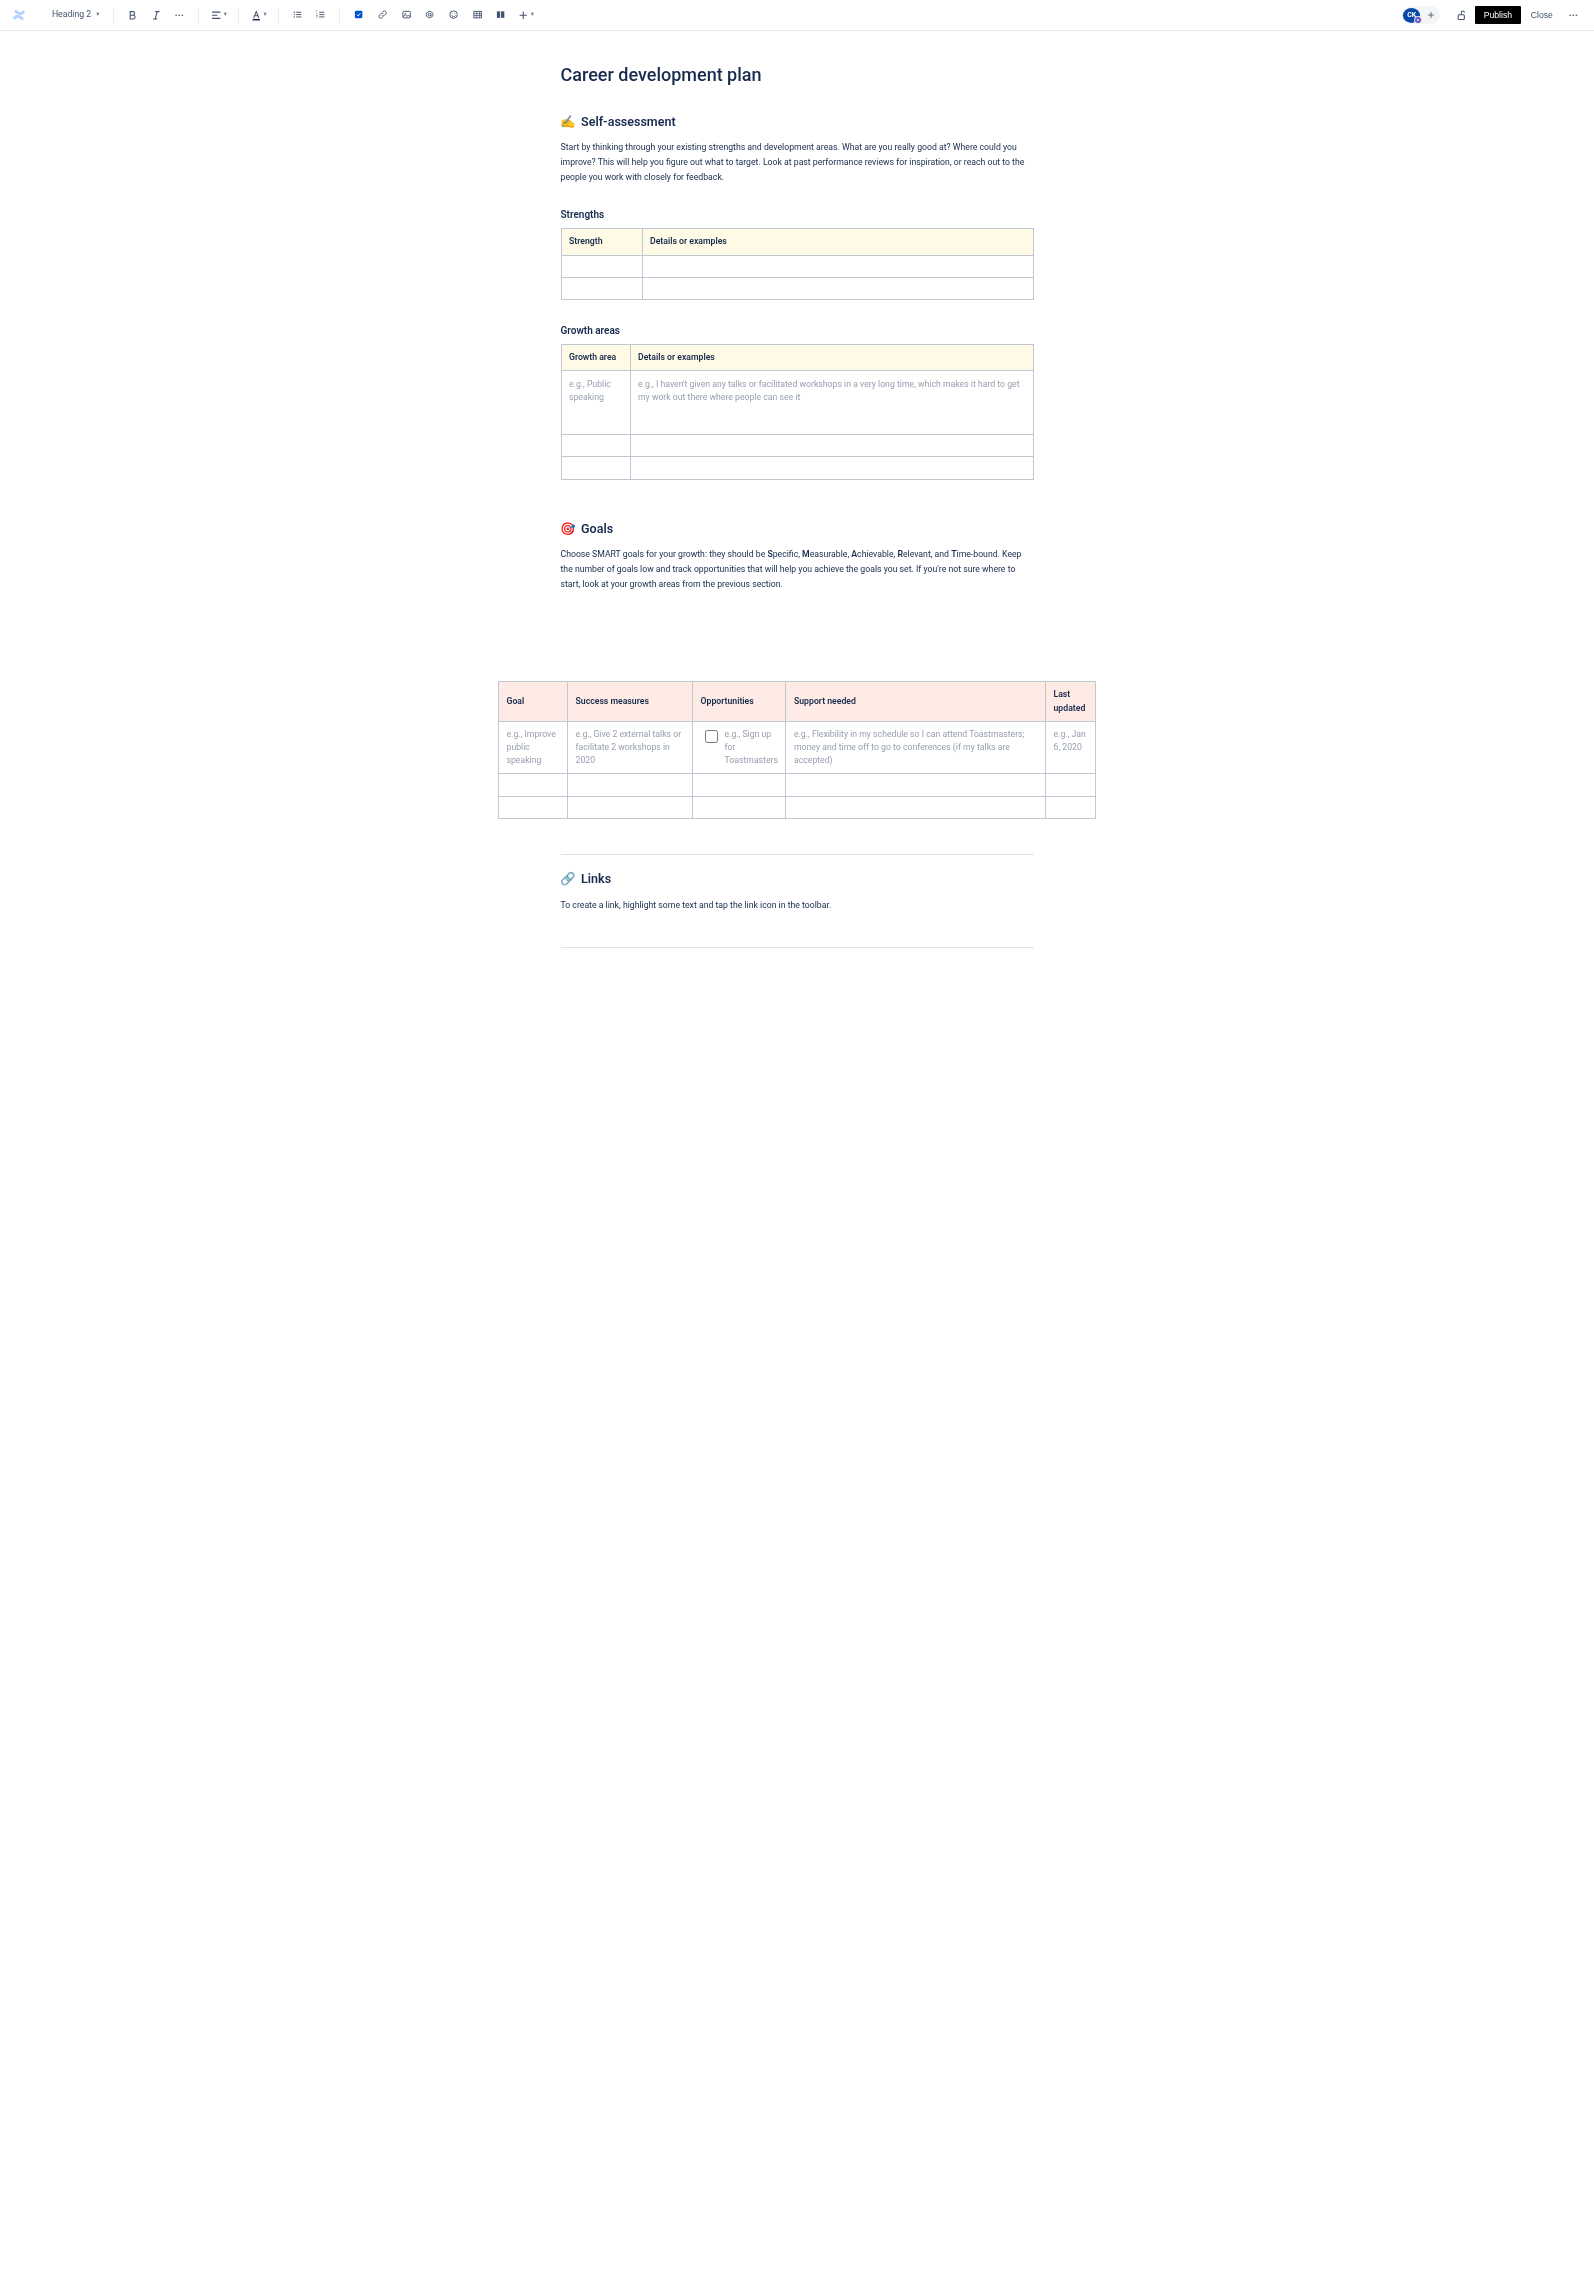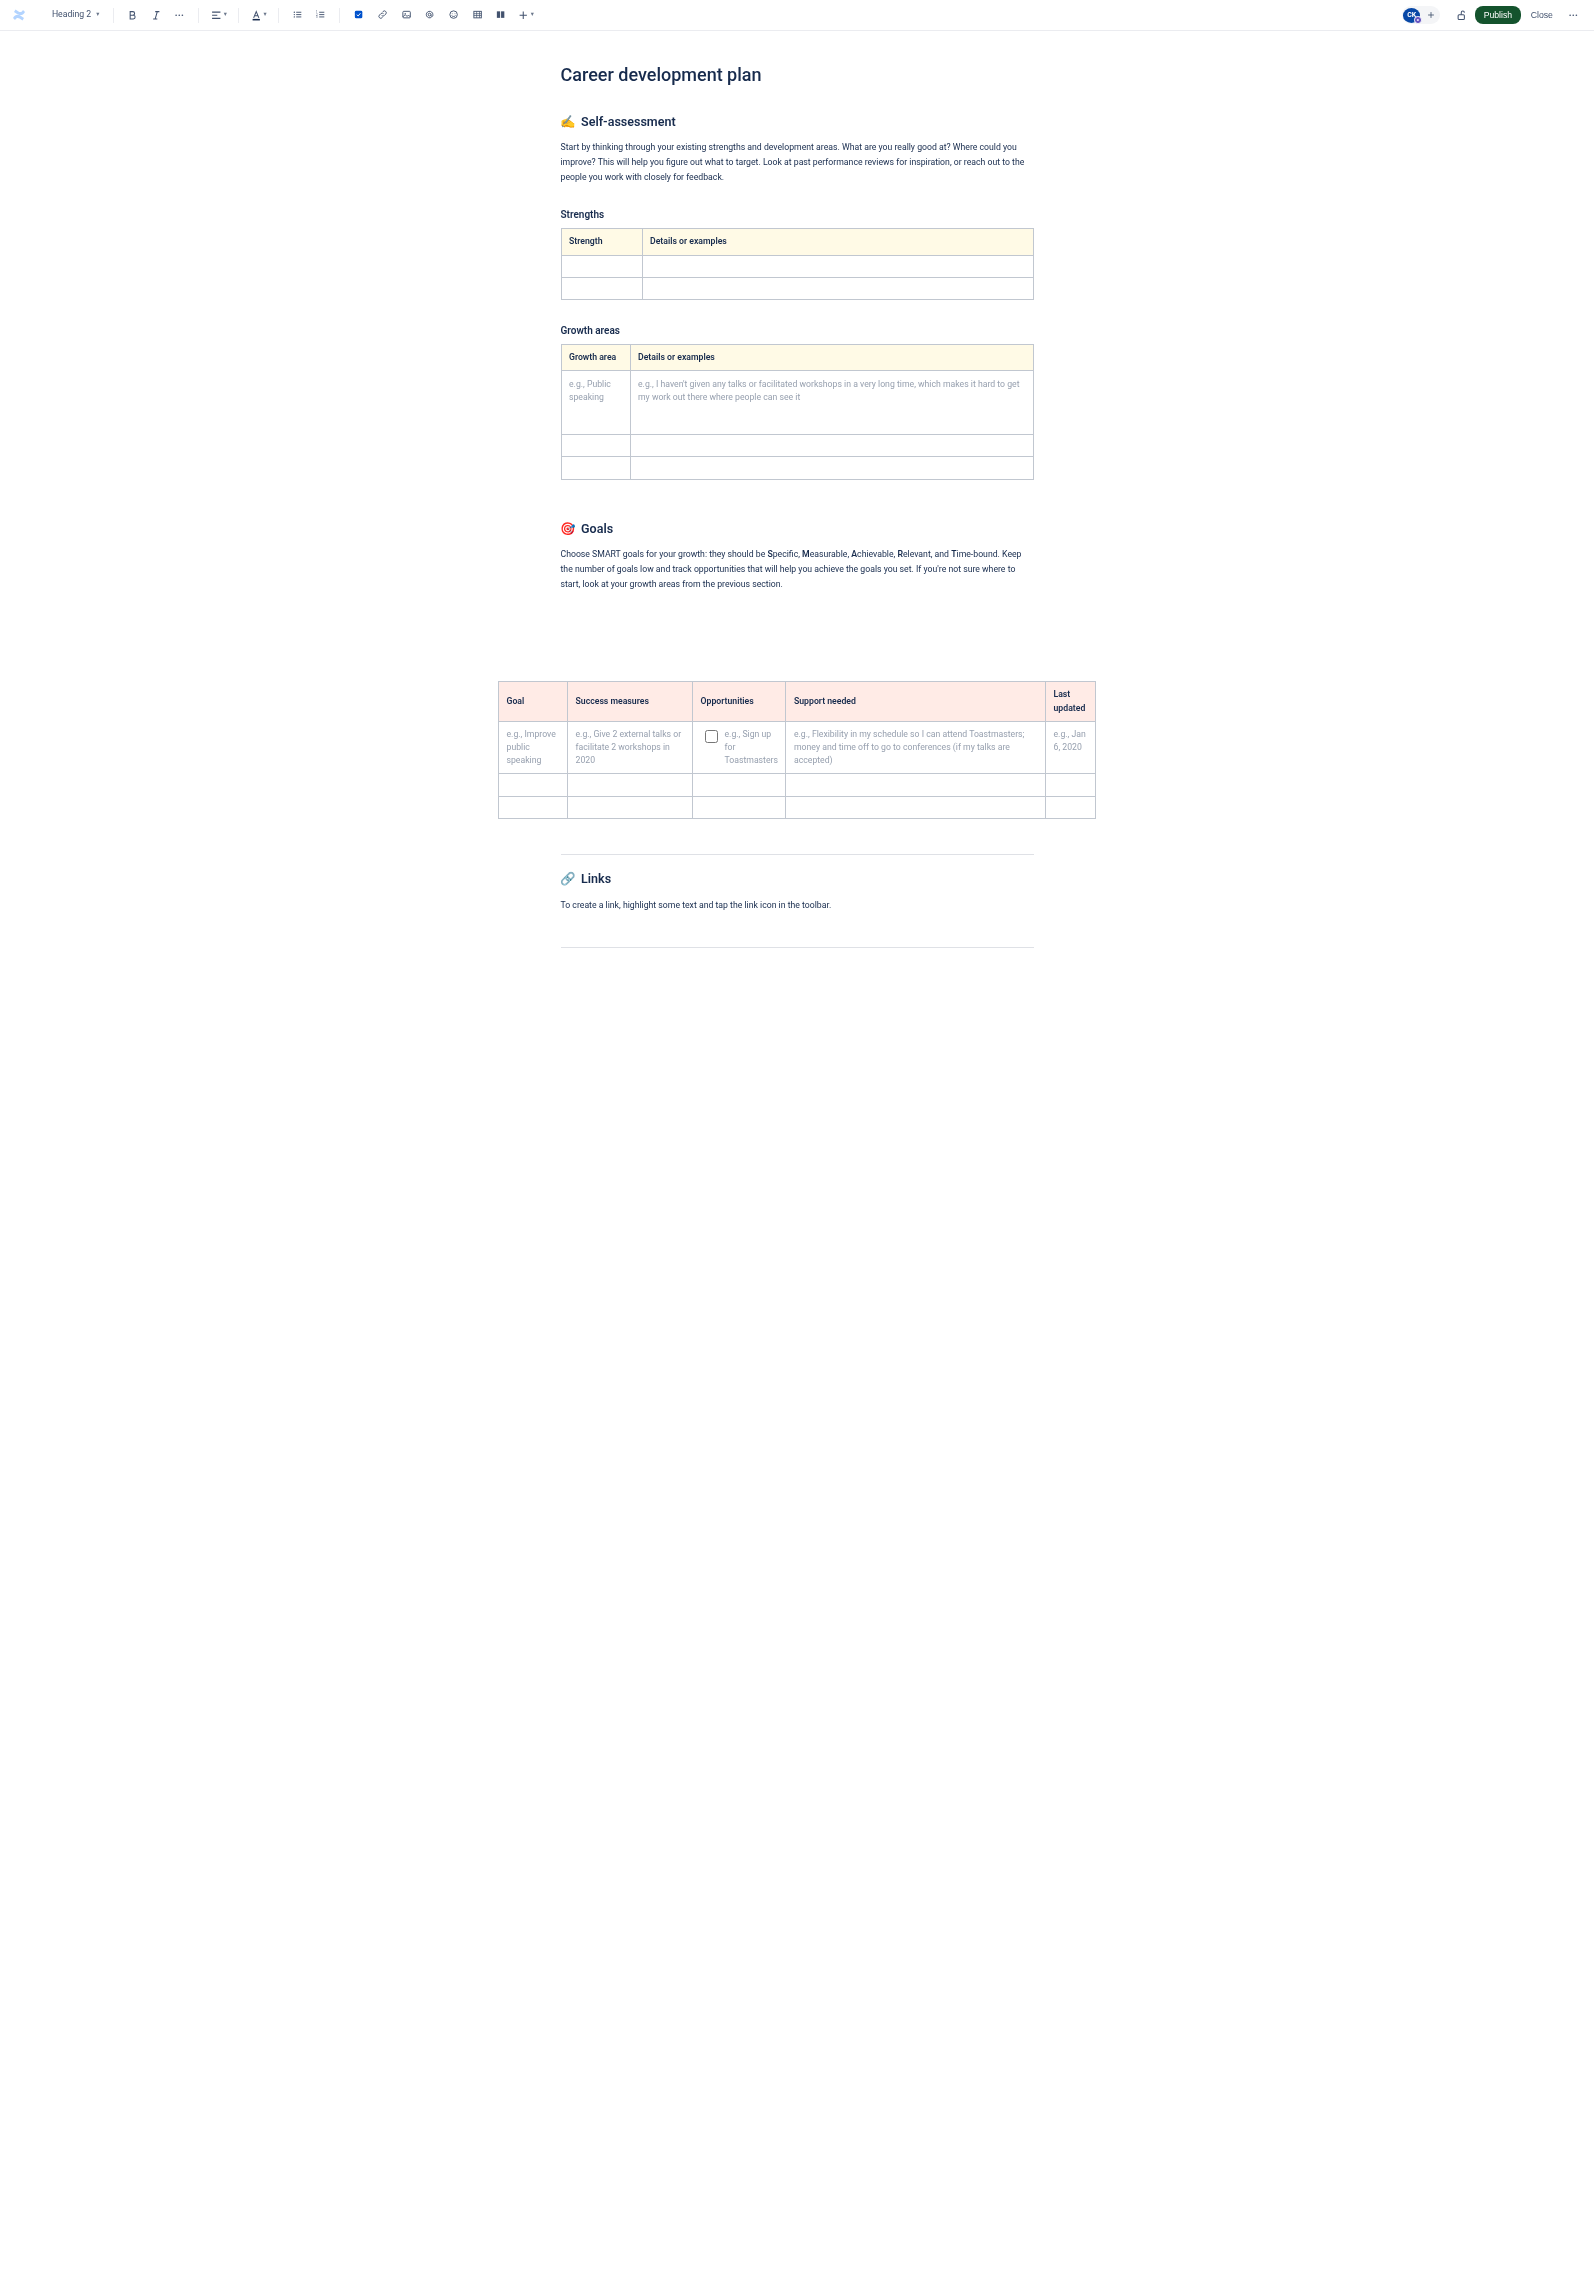--- a/index.html
+++ b/index.html
@@ -86,22 +86,22 @@
     font-size:4.4px; color:#fff;
     display:flex; align-items:center; justify-content:center;
   }
   .avatar-add {
     width:16px; height:16px; border-radius:50%;
     display:flex; align-items:center; justify-content:center;
     color:#42526e;
   }
 
   .publish-btn {
-    background:#14532d; color:#fff;
-    border:none; border-radius:8px;
+    background:#000000; color:#fff;
+    border:none; border-radius:1px;
     padding: 3.7px 8.7px;
     font-size:8.7px;
     cursor:pointer;
   }
   .close-btn {
     background:none; border:none;
     color:#42526e; font-size:8.7px;
     padding: 3.7px 6.2px; cursor:pointer;
   }
 

